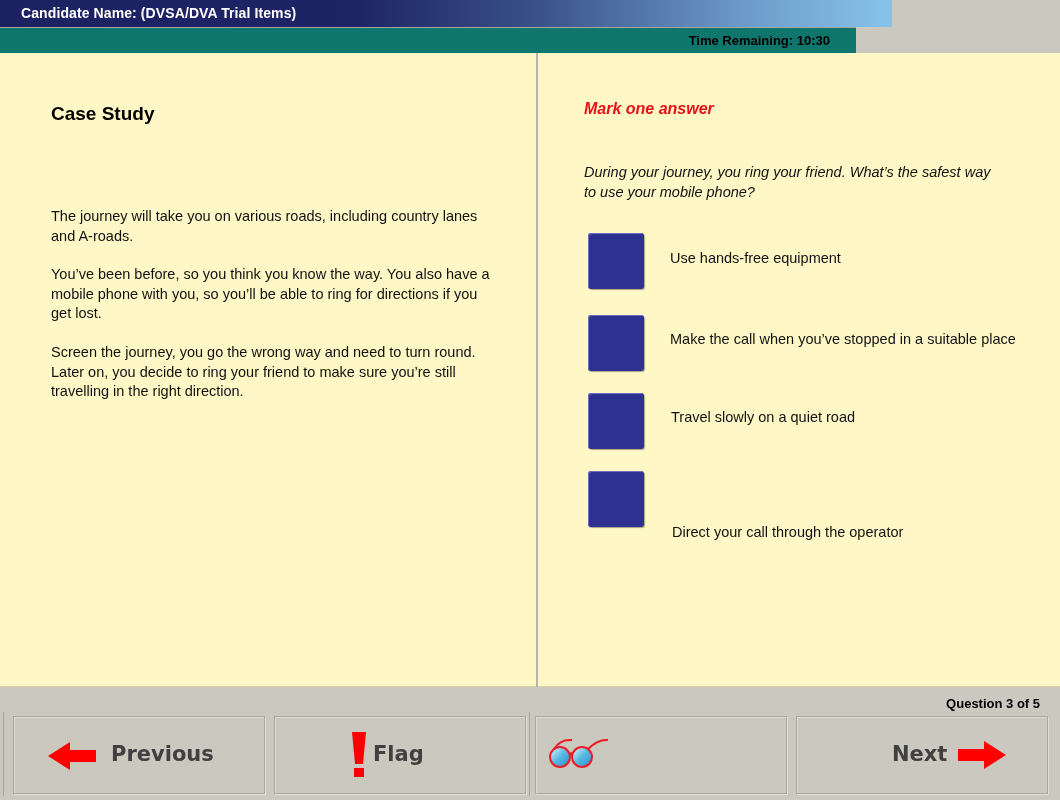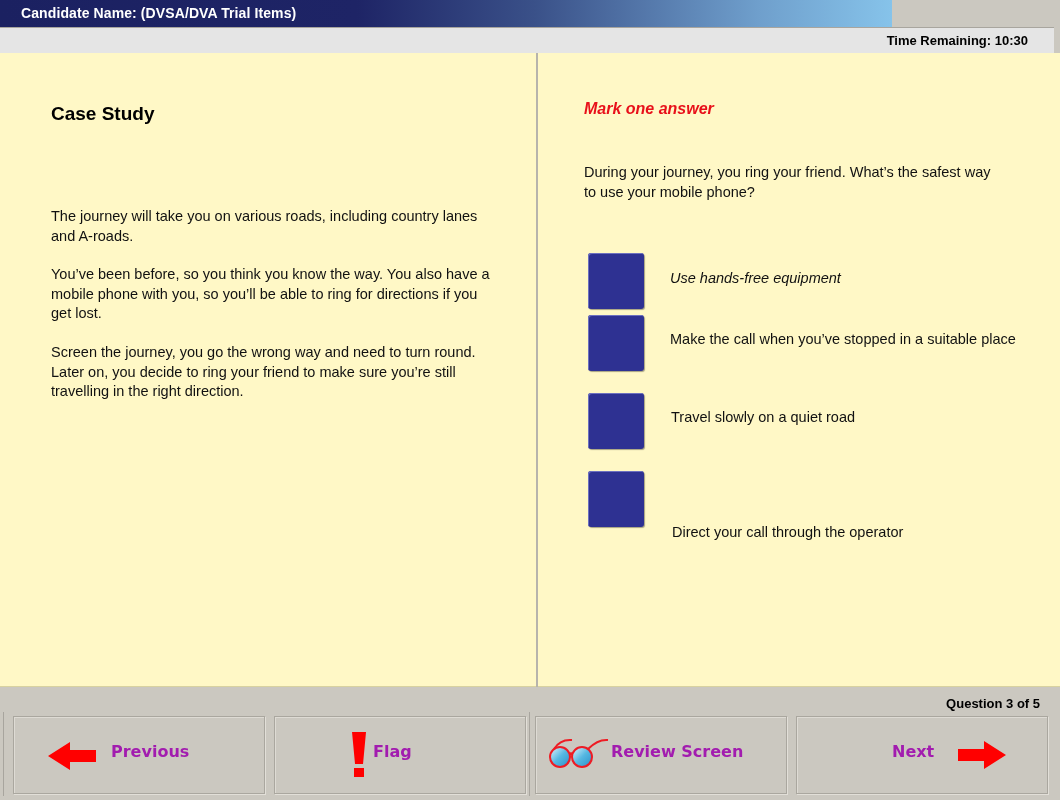--- a/index.html
+++ b/index.html
@@ -10,22 +10,22 @@
   }
   .titlebar {
     position:absolute; left:0; top:0; width:892px; height:27px;
     background:linear-gradient(to right, #1b2161 0%, #1e2466 40%, #3a5189 60%, #6f9fcc 85%, #86c3ea 100%);
   }
   .titlebar .title {
     position:absolute; left:21px; top:5px; color:#fff; font-weight:bold; font-size:14px;
     letter-spacing:0.1px;
   }
   .timebar {
-    position:absolute; left:0; top:27px; width:1054px; height:25px;
-    background:#e5e5e5; border-top:1px solid #a8a59e;
+    position:absolute; left:0; top:27px; width:856px; height:25px;
+    background:#0f766e; border-top:1px solid #a8a59e;
   }
   .timebar .time {
     position:absolute; right:26px; top:5px; font-weight:bold; font-size:13px; color:#000;
   }
   .panel {
     position:absolute; top:53px; height:634px; background:#fff8c6;
     box-shadow: inset -1px -1px 0 #d8d2a0;
     padding-left: 24px;
   }
   .panel.left { left:0; width:524px; border-right:2px solid #b7b4ac; }
@@ -33,21 +33,21 @@
   .case-title {
     position:absolute; left:51px; top:50px; font-size:19px; font-weight:bold; color:#000;
   }
   .case-para {
     position:absolute; left:51px; width:440px; font-size:14.5px; line-height:19.5px; color:#111;
   }
   .mark-one {
     position:absolute; left:46px; top:47px; font-size:16px; font-weight:bold; font-style:italic; color:#e8101a;
   }
   .question {
-    position:absolute; left:46px; top:110px; width:420px; font-size:14.5px; line-height:19.5px; color:#111;
+    position:absolute; left:46px; top:110px; width:420px; font-size:14.5px; line-height:19.5px; color:#111;font-style:italic;
   }
   .option {
     position:absolute; left:50px; width:460px; height:58px; cursor:pointer;
   }
   .option .box {
     position:absolute; left:0; top:0; width:56px; height:56px; background:#2e3192;
     border-radius:3px;
     box-shadow: inset 1px 1px 0 #6c70c0, 1px 1px 1px rgba(0,0,0,0.35);
   }
   .option .label {
@@ -58,21 +58,21 @@
   }
   .bottom-strip {
     position:absolute; left:0; top:687px; width:1060px; height:113px; background:#cbc8c0;
   }
   .navbtn {
     position:absolute; top:716px; height:76px; background:#cbc8c0;
     border:1px solid #aaa79f; box-shadow: inset 1px 1px 0 #dedbd4, 1px 1px 0 #e2dfd8;
     cursor:pointer;
   }
   .navbtn .lbl {
-    position:absolute; font-size:16px; font-weight:bold; color:#a21caf;
+    position:absolute; font-size:21px; font-weight:bold; color:#404040;
     font-family:"DejaVu Sans", sans-serif; top:25px;
   }
   .sep {
     position:absolute; width:1px; background:#a8a59e;
   }
 </style>
 </head>
 <body>
 
 <div class="titlebar">
@@ -86,21 +86,21 @@
   <div class="case-title">Case Study</div>
   <div class="case-para" style="top:154px;">The journey will take you on various roads, including country lanes and A-roads.</div>
   <div class="case-para" style="top:212px;">You’ve been before, so you think you know the way. You also have a mobile phone with you, so you’ll be able to ring for directions if you get lost.</div>
   <div class="case-para" style="top:290px;">Screen the journey, you go the wrong way and need to turn round. Later on, you decide to ring your friend to make sure you’re still travelling in the right direction.</div>
 </div>
 
 <div class="panel right">
   <div class="mark-one">Mark one answer</div>
   <div class="question">During your journey, you ring your friend. What’s the safest way to use your mobile phone?</div>
 
-  <div class="option" style="top:200px;font-style:italic;">
+  <div class="option" style="top:180px;">
     <div class="box"></div>
     <span class="label" style="top:17px;">Use hands-free equipment</span>
   </div>
   <div class="option" style="top:262px;">
     <div class="box"></div>
     <span class="label" style="top:16px;">Make the call when you’ve stopped in a suitable place</span>
   </div>
   <div class="option" style="top:340px;">
     <div class="box"></div>
     <span class="label" style="top:16px; left:83px;">Travel slowly on a quiet road</span>
@@ -140,21 +140,20 @@
         <stop offset="0.5" stop-color="#56b8e2"></stop>
         <stop offset="1" stop-color="#2a8ec8"></stop>
       </linearGradient>
     </defs>
     <circle cx="12" cy="20" r="10" fill="url(#lens)" stroke="#ee1c24" stroke-width="2"></circle>
     <circle cx="34" cy="20" r="10" fill="url(#lens)" stroke="#ee1c24" stroke-width="2"></circle>
     <path d="M22,18 Q23,14 24,18" fill="none" stroke="#ee1c24" stroke-width="2"></path>
     <path d="M6,12 Q12,2 24,3" fill="none" stroke="#ee1c24" stroke-width="2"></path>
     <path d="M40,12 Q50,2 60,3" fill="none" stroke="#ee1c24" stroke-width="2"></path>
   </svg>
-  <span class="lbl" style="left:75px;">Review Screen</span>
 </div>
 
 <div class="navbtn" style="left:796px; width:250px;">
   <span class="lbl" style="left:95px;">Next</span>
   <svg style="position:absolute; left:161px; top:24px;" width="48" height="28" viewBox="0 0 48 28">
     <polygon points="48,14 26,0 26,8 0,8 0,20 26,20 26,28" fill="#ff0000"></polygon>
   </svg>
 </div>
 
 </body></html>

